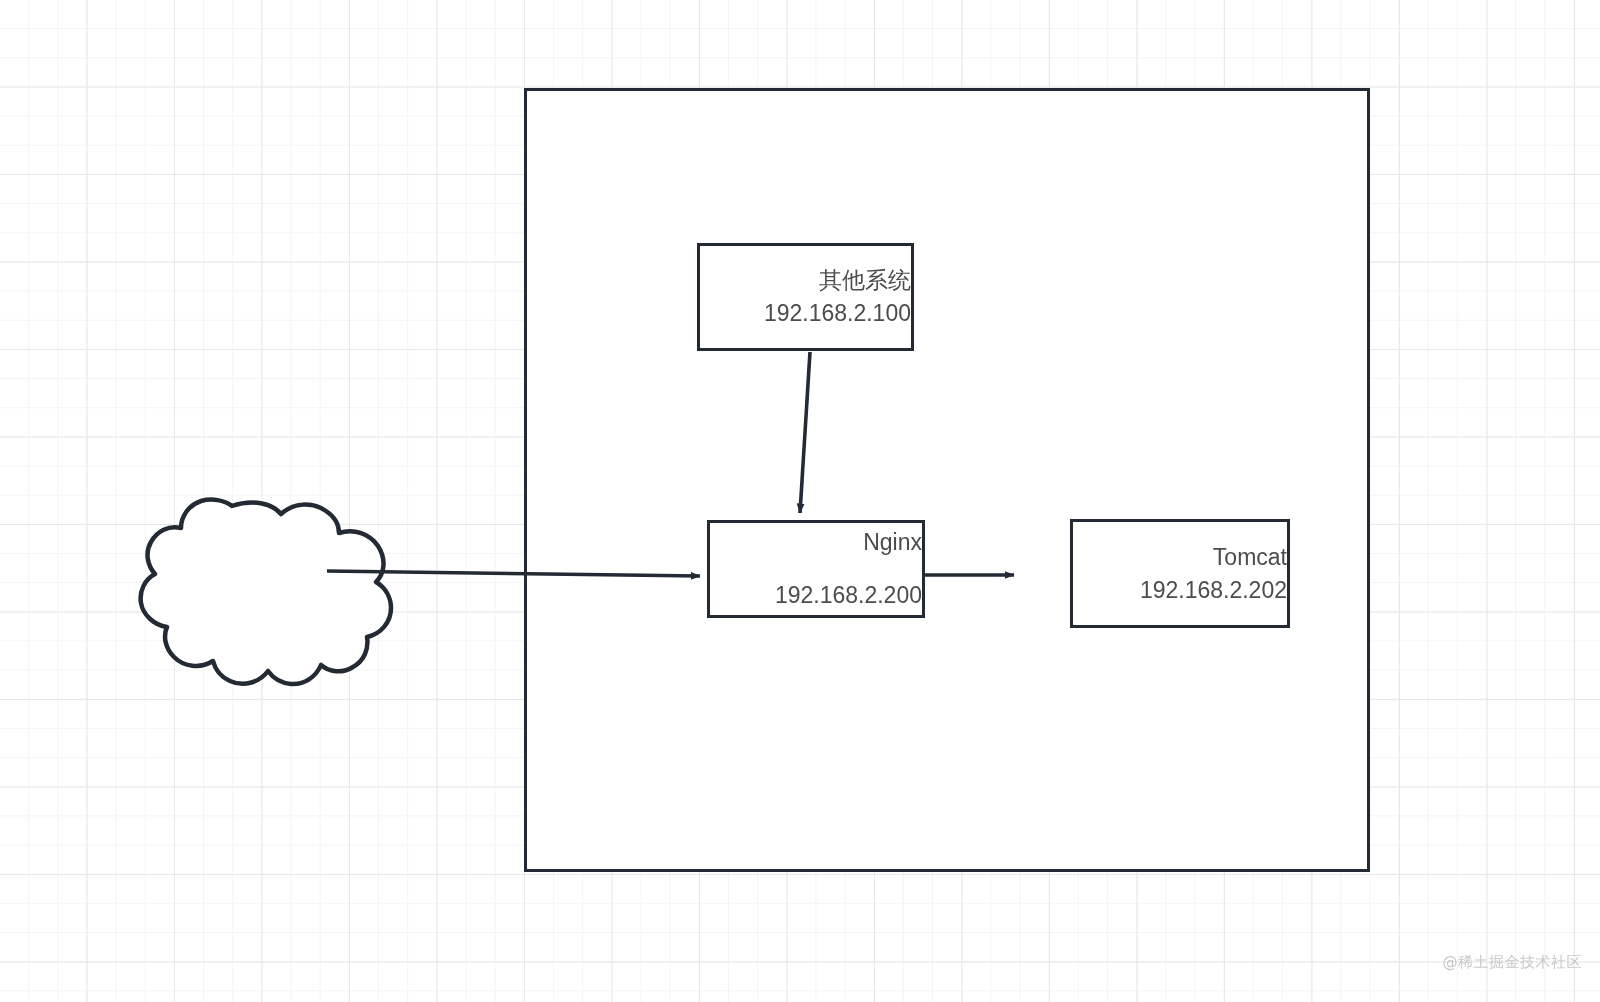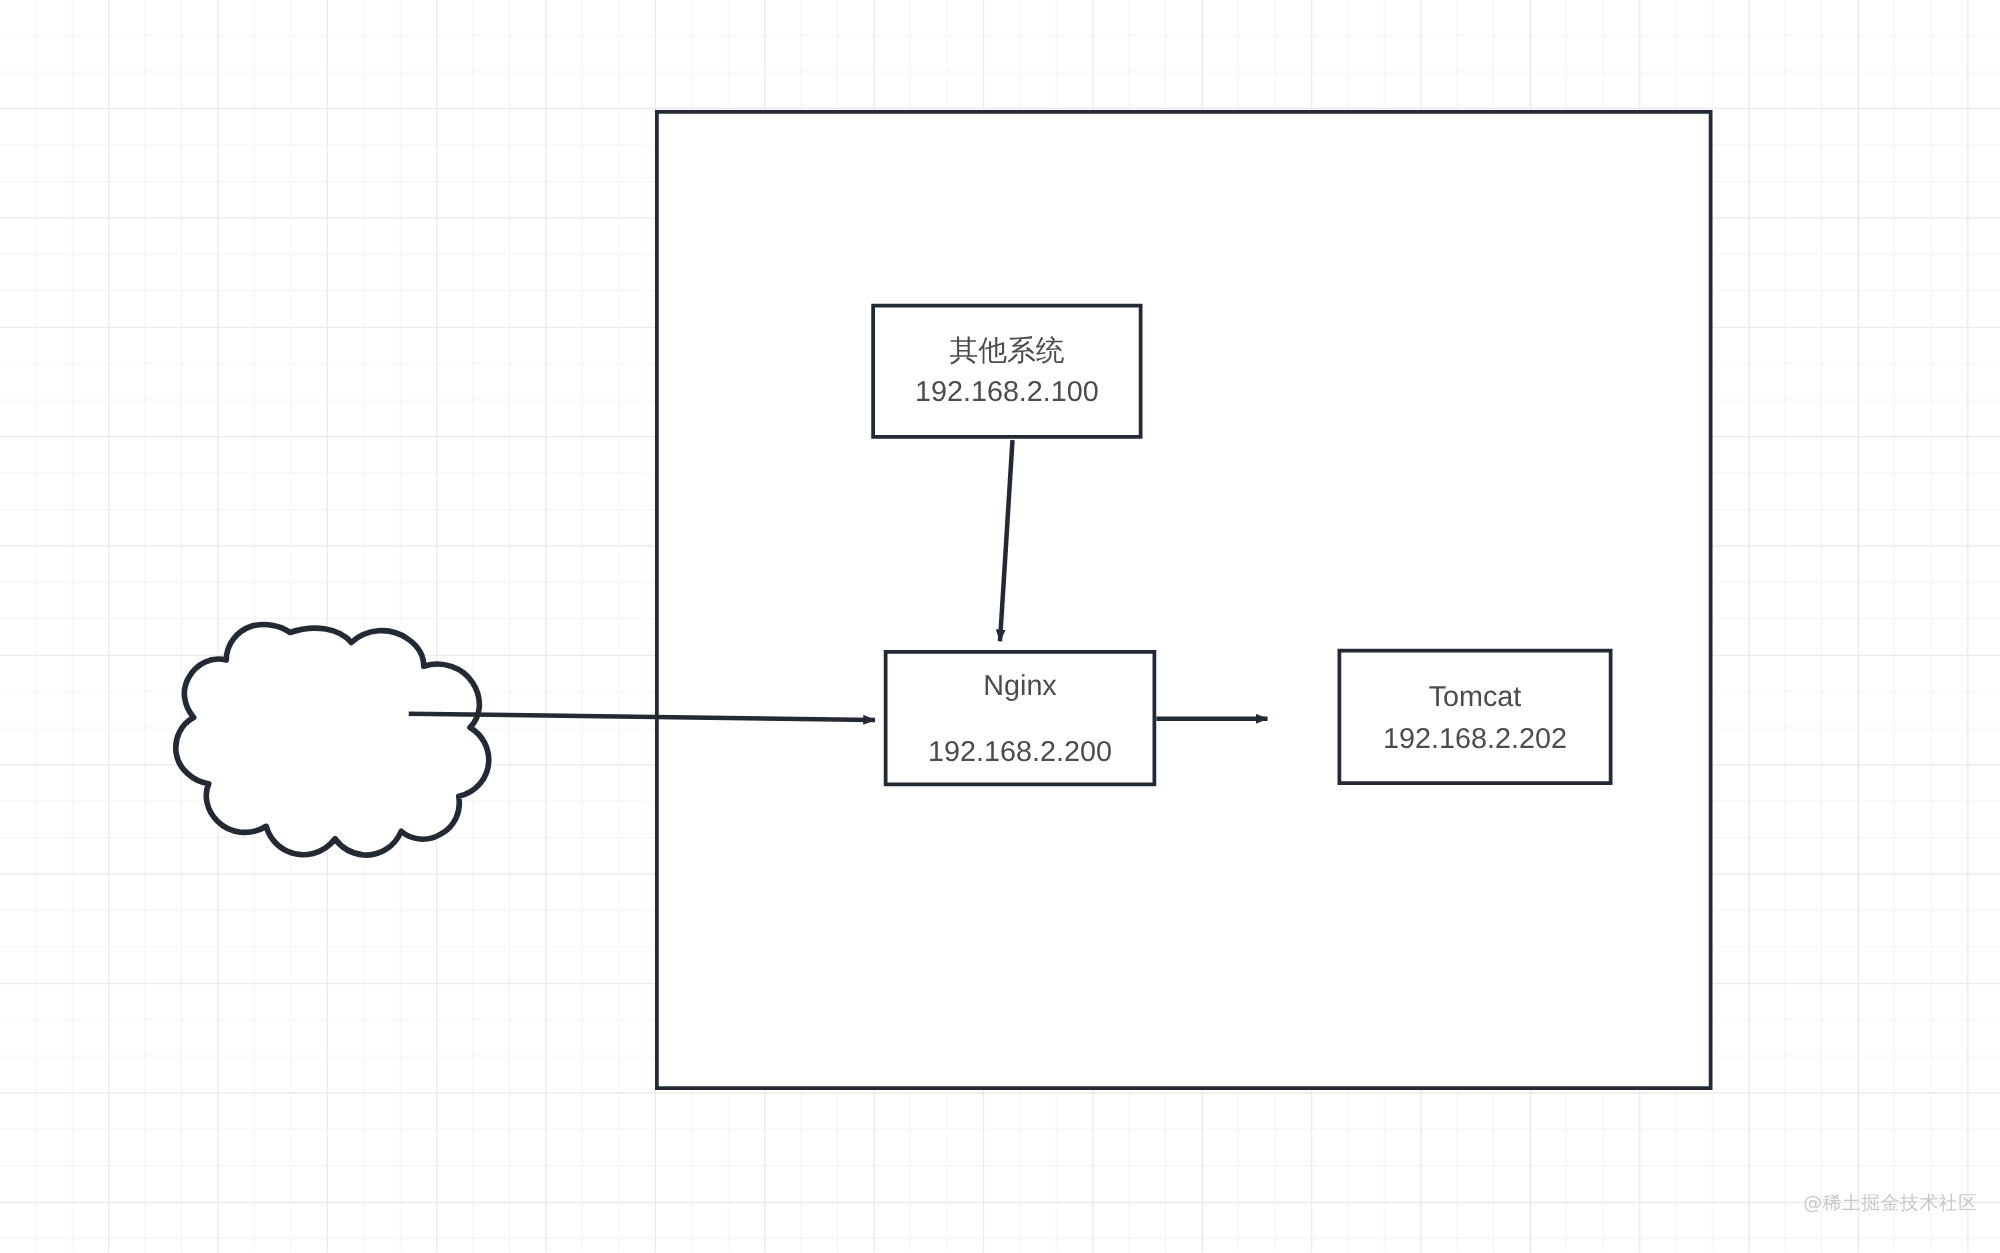--- a/index.html
+++ b/index.html
@@ -35,21 +35,21 @@
     height: 1002px;
   }
 
   .node-box {
     position: absolute;
     box-sizing: border-box;
     background: #ffffff;
     border: 3px solid #232a34;
     display: flex;
     flex-direction: column;
-    align-items: center;
+    align-items: flex-end;
     justify-content: center;
     color: #4c4c4c;
     font-size: 23px;
     line-height: 1.42;
     font-family: "Liberation Sans", "DejaVu Sans", sans-serif;
     white-space: nowrap;
   }
 
   .node-line { display: block; }
 
@@ -67,21 +67,21 @@
   #node-other-system {
     left: 697px;
     top: 243px;
     width: 217px;
     height: 108px;
   }
   #node-nginx {
     left: 707px;
     top: 520px;
     width: 218px;
-    height: 109px;
+    height: 98px;
     gap: 20px;
   }
   #node-tomcat {
     left: 1070px;
     top: 519px;
     width: 220px;
     height: 109px;
   }
 
   #watermark {

